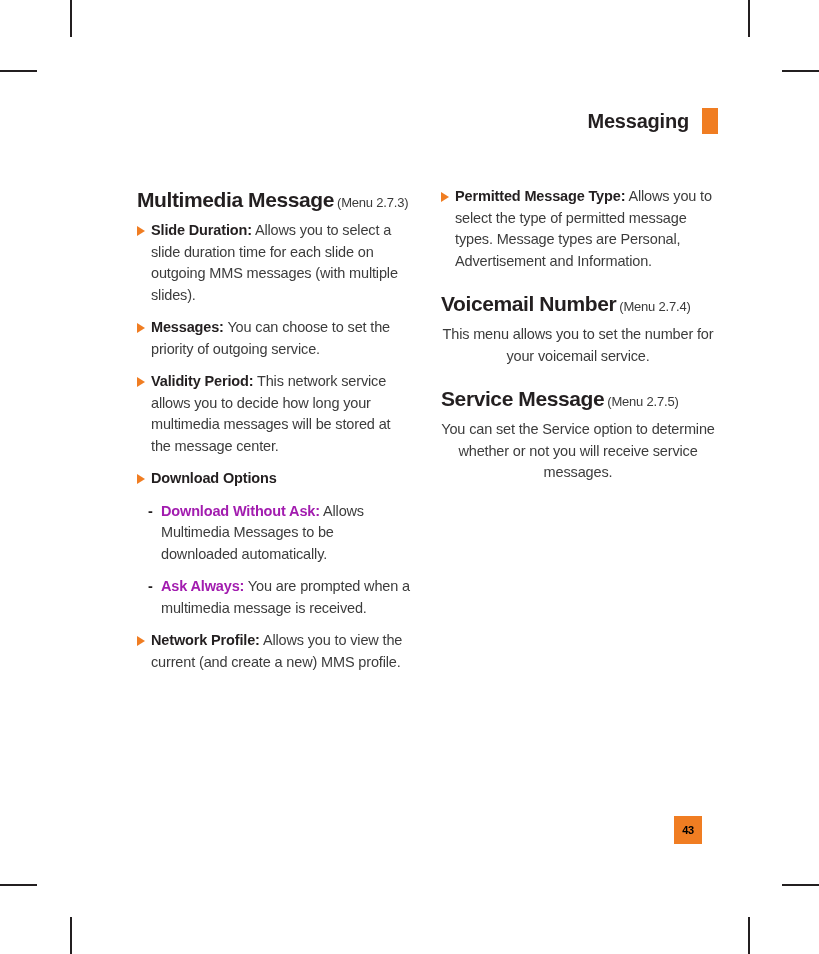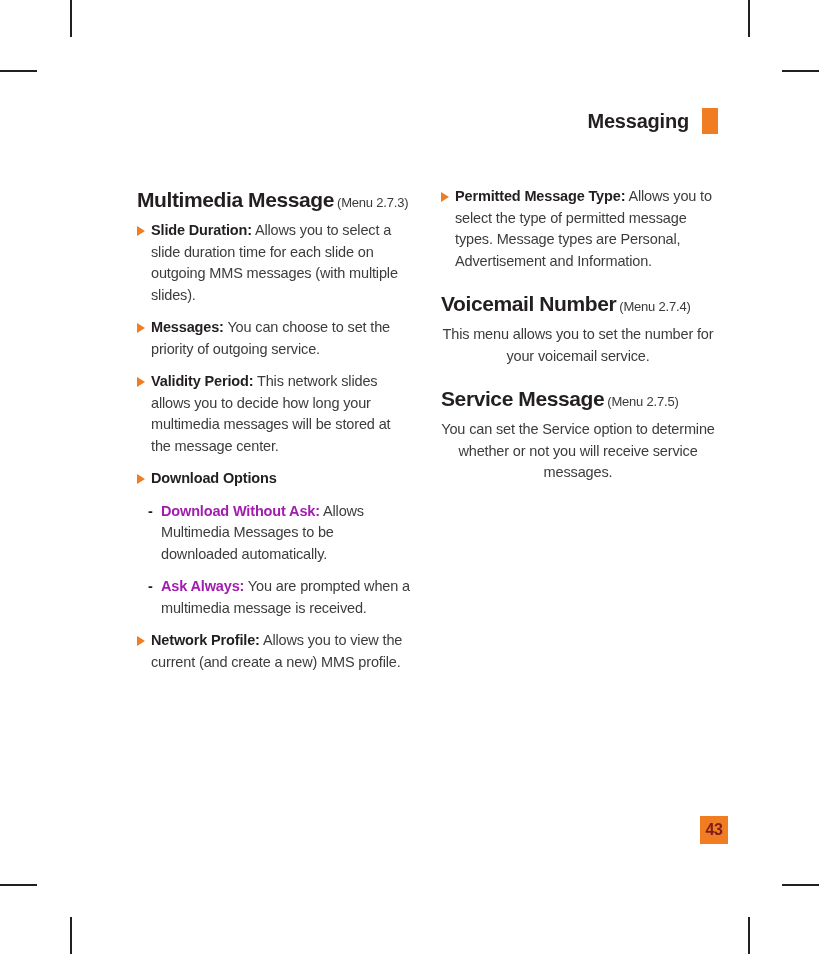--- a/index.html
+++ b/index.html
@@ -144,27 +144,27 @@
     color: #231f20;
   }
   .subitem .lead {
     font-weight: bold;
     color: #a21caf;
   }
 
   
   .page-badge {
     position: absolute;
-    left: 700px;
+    left: 674px;
     top: 816px;
     width: 28px;
     height: 28px;
     background: #f07d22;
-    color: #7f1d1d;
-    font-size: 16px;
+    color: #000000;
+    font-size: 11px;
     font-weight: bold;
     display: flex;
     align-items: center;
     justify-content: center;
     letter-spacing: -0.3px;
   }
 </style>
 </head>
 <body>
 
@@ -195,21 +195,21 @@
       <span class="lead">Slide Duration:</span><span> Allows you to select a slide duration time for each slide on outgoing MMS messages (with multiple slides).</span>
     </p>
 
     <p class="bullet">
       <span class="tri"></span>
       <span class="lead">Messages:</span><span> You can choose to set the priority of outgoing service.</span>
     </p>
 
     <p class="bullet">
       <span class="tri"></span>
-      <span class="lead">Validity Period:</span><span> This network slides allows you to decide how long your multimedia messages will be stored at the message center.</span>
+      <span class="lead">Validity Period:</span><span> This network service allows you to decide how long your multimedia messages will be stored at the message center.</span>
     </p>
 
     <p class="bullet">
       <span class="tri"></span>
       <span class="lead">Download Options</span><span></span>
     </p>
 
     <p class="subitem">
       <span class="dash">-</span>
       <span class="lead">Download Without Ask:</span><span> Allows Multimedia Messages to be downloaded automatically.</span>

